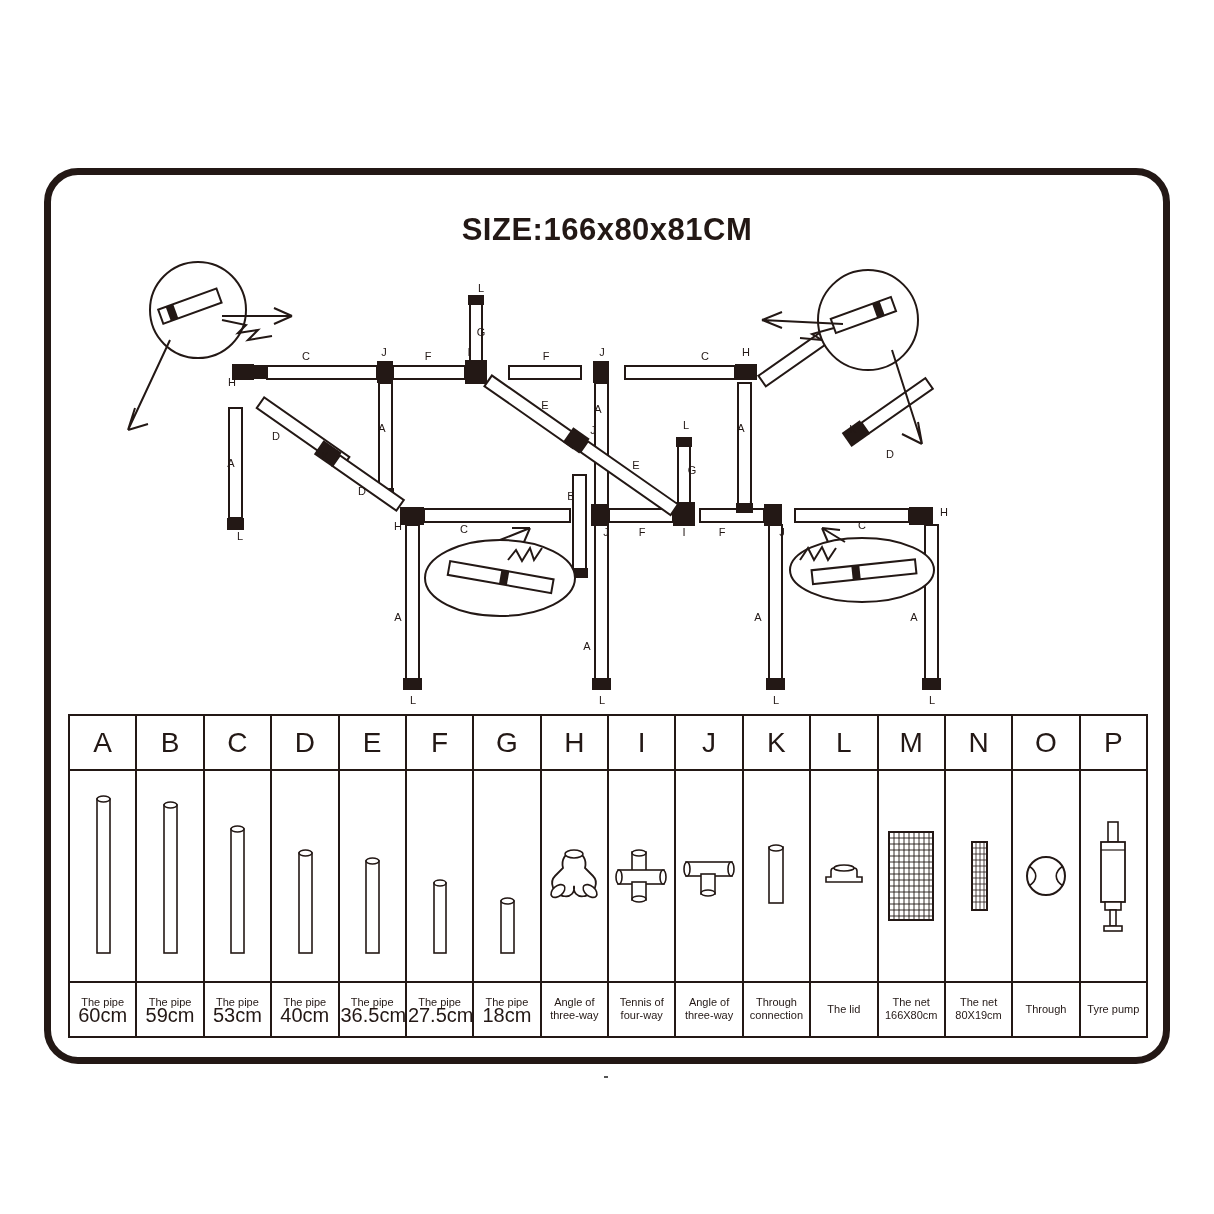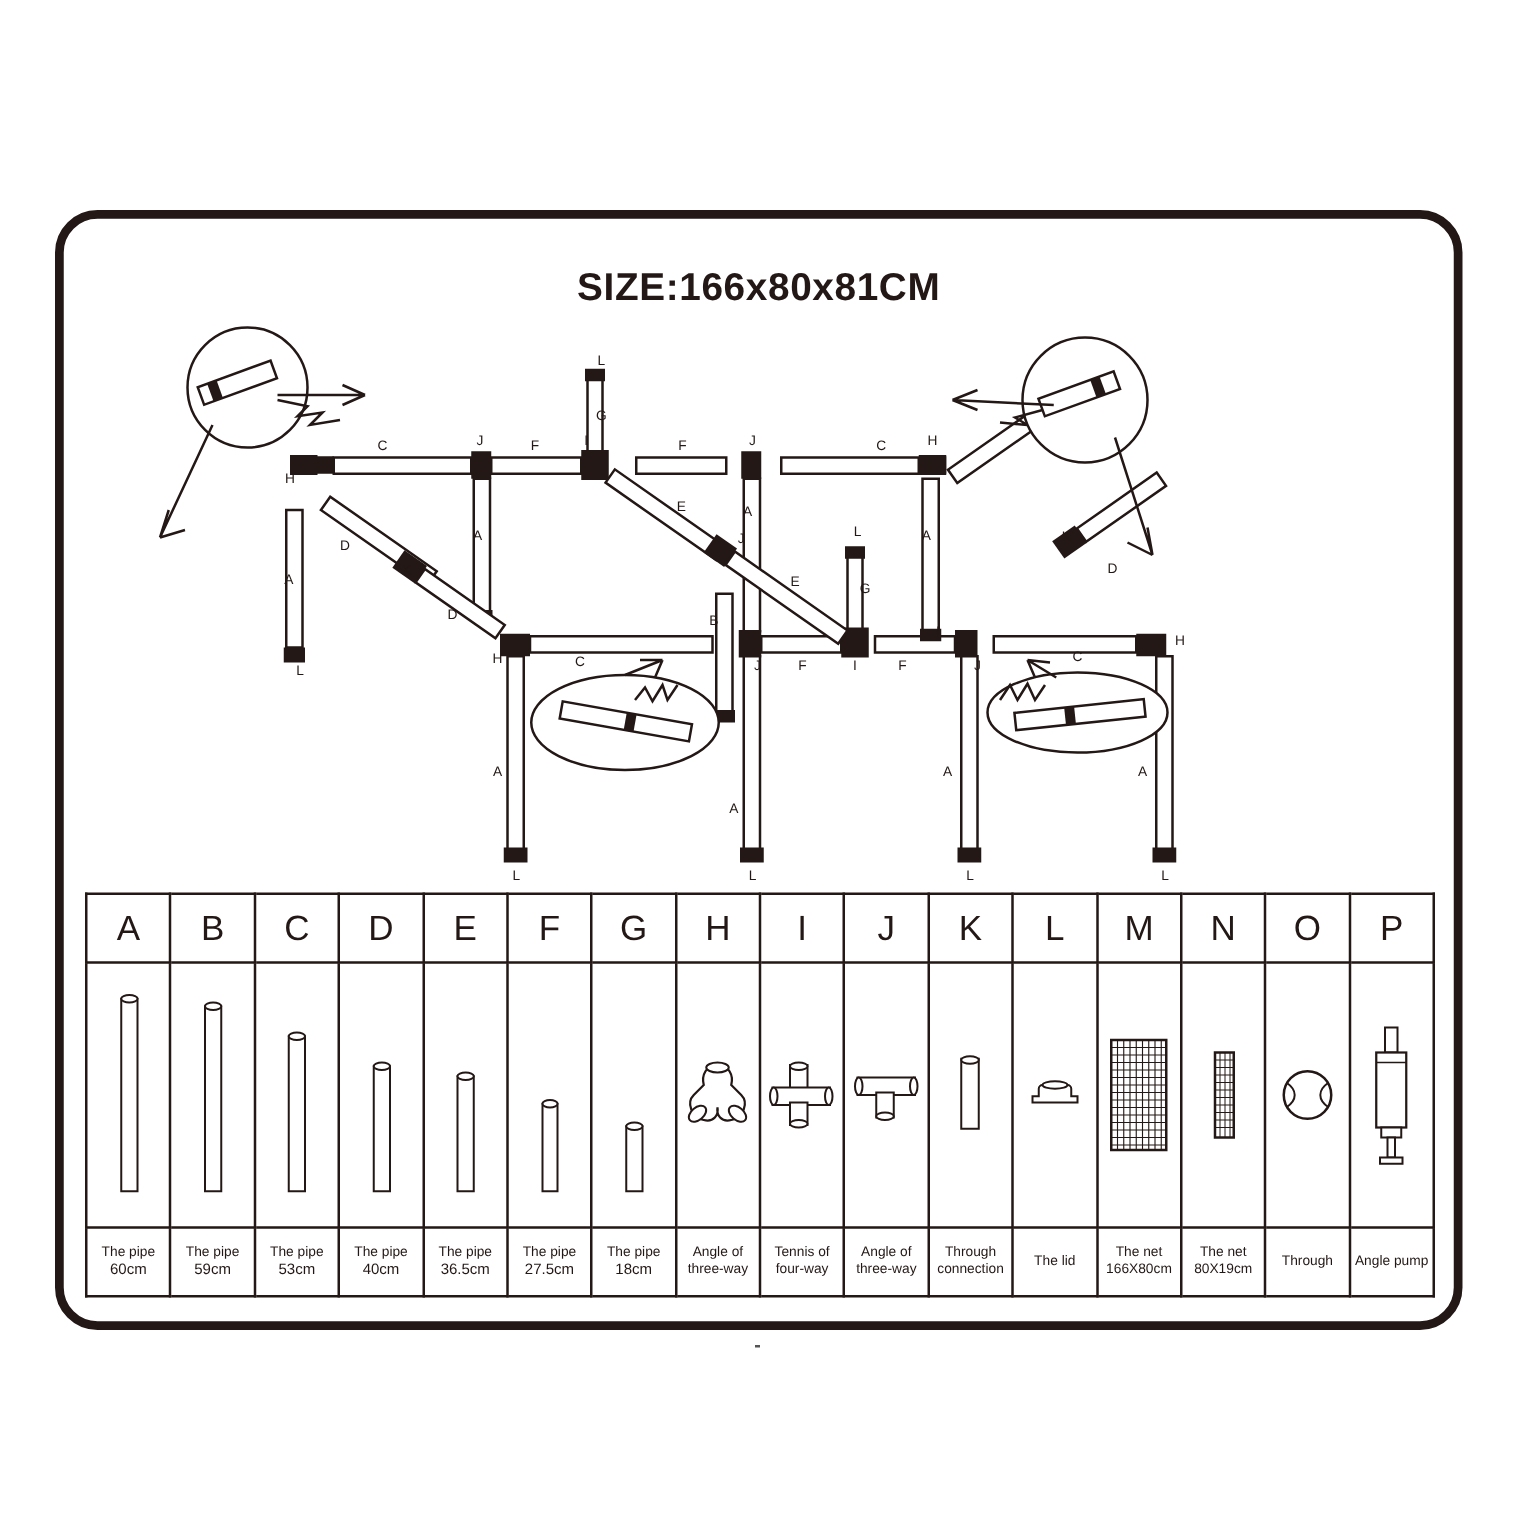--- a/index.html
+++ b/index.html
@@ -24,21 +24,21 @@
     border-collapse:collapse;width:1080px;height:324px;table-layout:fixed;
     border:2px solid #231815;
   }
   table.parts td{
     border:2px solid #231815;text-align:center;vertical-align:middle;
     padding:0;
   }
   tr.letters td{height:48px;font-size:28px;font-weight:normal;}
   tr.icons td{height:190px;}
   tr.names td{height:44px;font-size:11px;line-height:13px;padding:2px 1px;}
-  tr.names td .big{font-size:12px;}
+  tr.names td .big{font-size:20px;}
   tr.qty td{height:36px;font-size:17px;}
   .iconbox{display:flex;align-items:center;justify-content:center;height:186px;}
   .dot{position:absolute;left:604px;top:1056px;width:4px;height:2px;background:#555;}
 </style>
 </head>
 <body>
 
 <div id="sheet">
 
   <div class="frame"></div>
@@ -467,21 +467,21 @@
           <div>166X80cm</div>
         </td>
         <td>
           <div>The net</div>
           <div>80X19cm</div>
         </td>
         <td>
           <div>Through</div>
         </td>
         <td>
-          <div>Angle pump</div>
+          <div>Tyre pump</div>
         </td>
       </tr>
 
     </tbody>
       </table>
   </div>
 
   <div class="dot"></div>
 </div>
 

